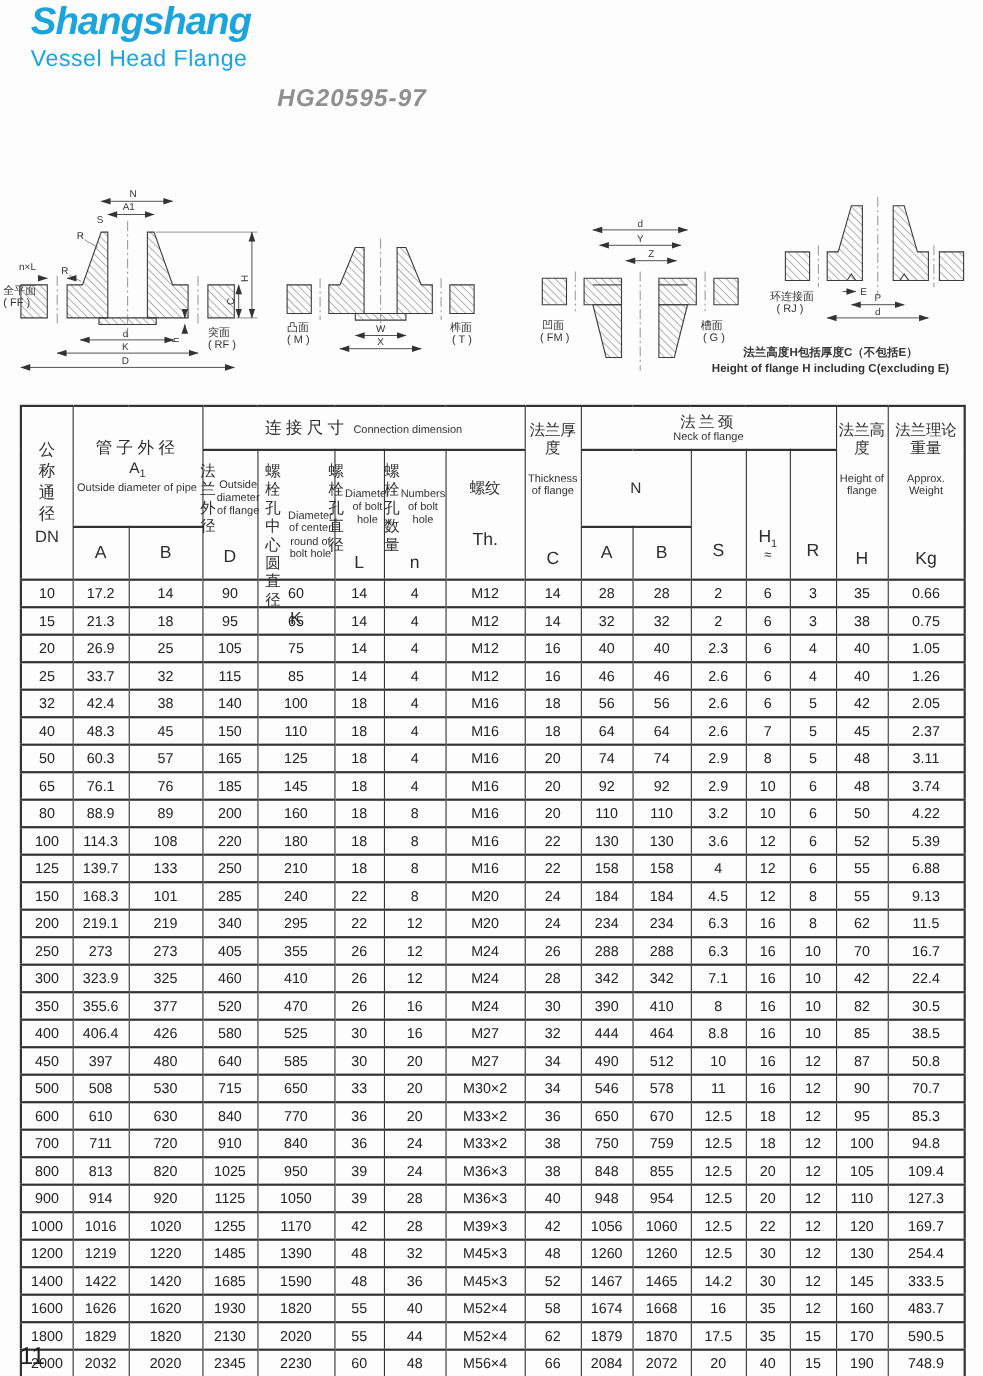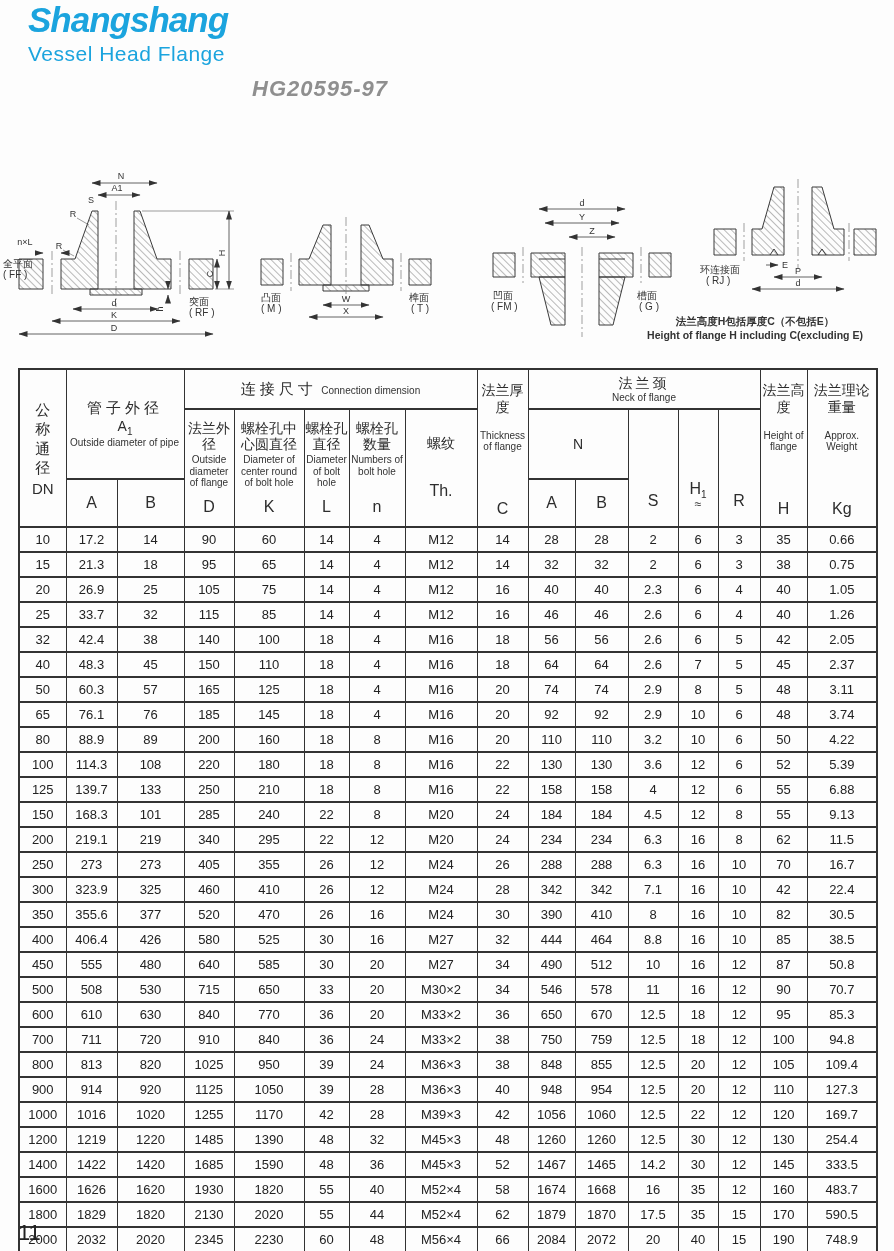--- a/index.html
+++ b/index.html
@@ -35,21 +35,21 @@
   .spec thead tr.h2{height:56px;}
   .spec thead tr.h3{height:44px;}
   .spec tbody td{height:23px;font-size:13px;color:#222;}
   .cn{font-size:14px;line-height:1.2;}
   .cn-big{font-size:15px;letter-spacing:4px;}
   .en{font-size:10px;line-height:1.15;color:#333;}
   .letter{font-size:16px;}
   .dn-cn{display:block;width:1.05em;margin:0 auto;word-break:break-all;font-size:15px;line-height:1.3;}
   .dn-letter{display:block;font-size:15px;margin-top:2px;}
   .stack{height:96px;display:flex;flex-direction:column;justify-content:space-between;align-items:center;padding:3px 1px 4px;}
-  .stack .top{display:flex;flex-direction:column;gap:1px;align-items:center;}
+  .stack .top{display:flex;flex-direction:row;gap:1px;align-items:center;}
   .vstack{height:136px;display:flex;flex-direction:column;justify-content:space-between;align-items:center;padding:12px 0 8px;}
   .vstack .top{display:flex;flex-direction:column;gap:14px;align-items:center;}
   .lb{height:96px;display:flex;flex-direction:column;justify-content:flex-end;align-items:center;padding-bottom:12px;}
   .h1sub{font-size:10px;}
   .approx{font-size:12px;line-height:0.8;}
   .pagenum{position:absolute;left:18px;top:1220px;font-size:22px;color:#222;}
 </style>
 </head>
 <body>
 
@@ -663,21 +663,21 @@
           <td>444</td>
           <td>464</td>
           <td>8.8</td>
           <td>16</td>
           <td>10</td>
           <td>85</td>
           <td>38.5</td>
         </tr>
         <tr>
           <td>450</td>
-          <td>555</td>
+          <td>397</td>
           <td>480</td>
           <td>640</td>
           <td>585</td>
           <td>30</td>
           <td>20</td>
           <td>M27</td>
           <td>34</td>
           <td>490</td>
           <td>512</td>
           <td>10</td>

